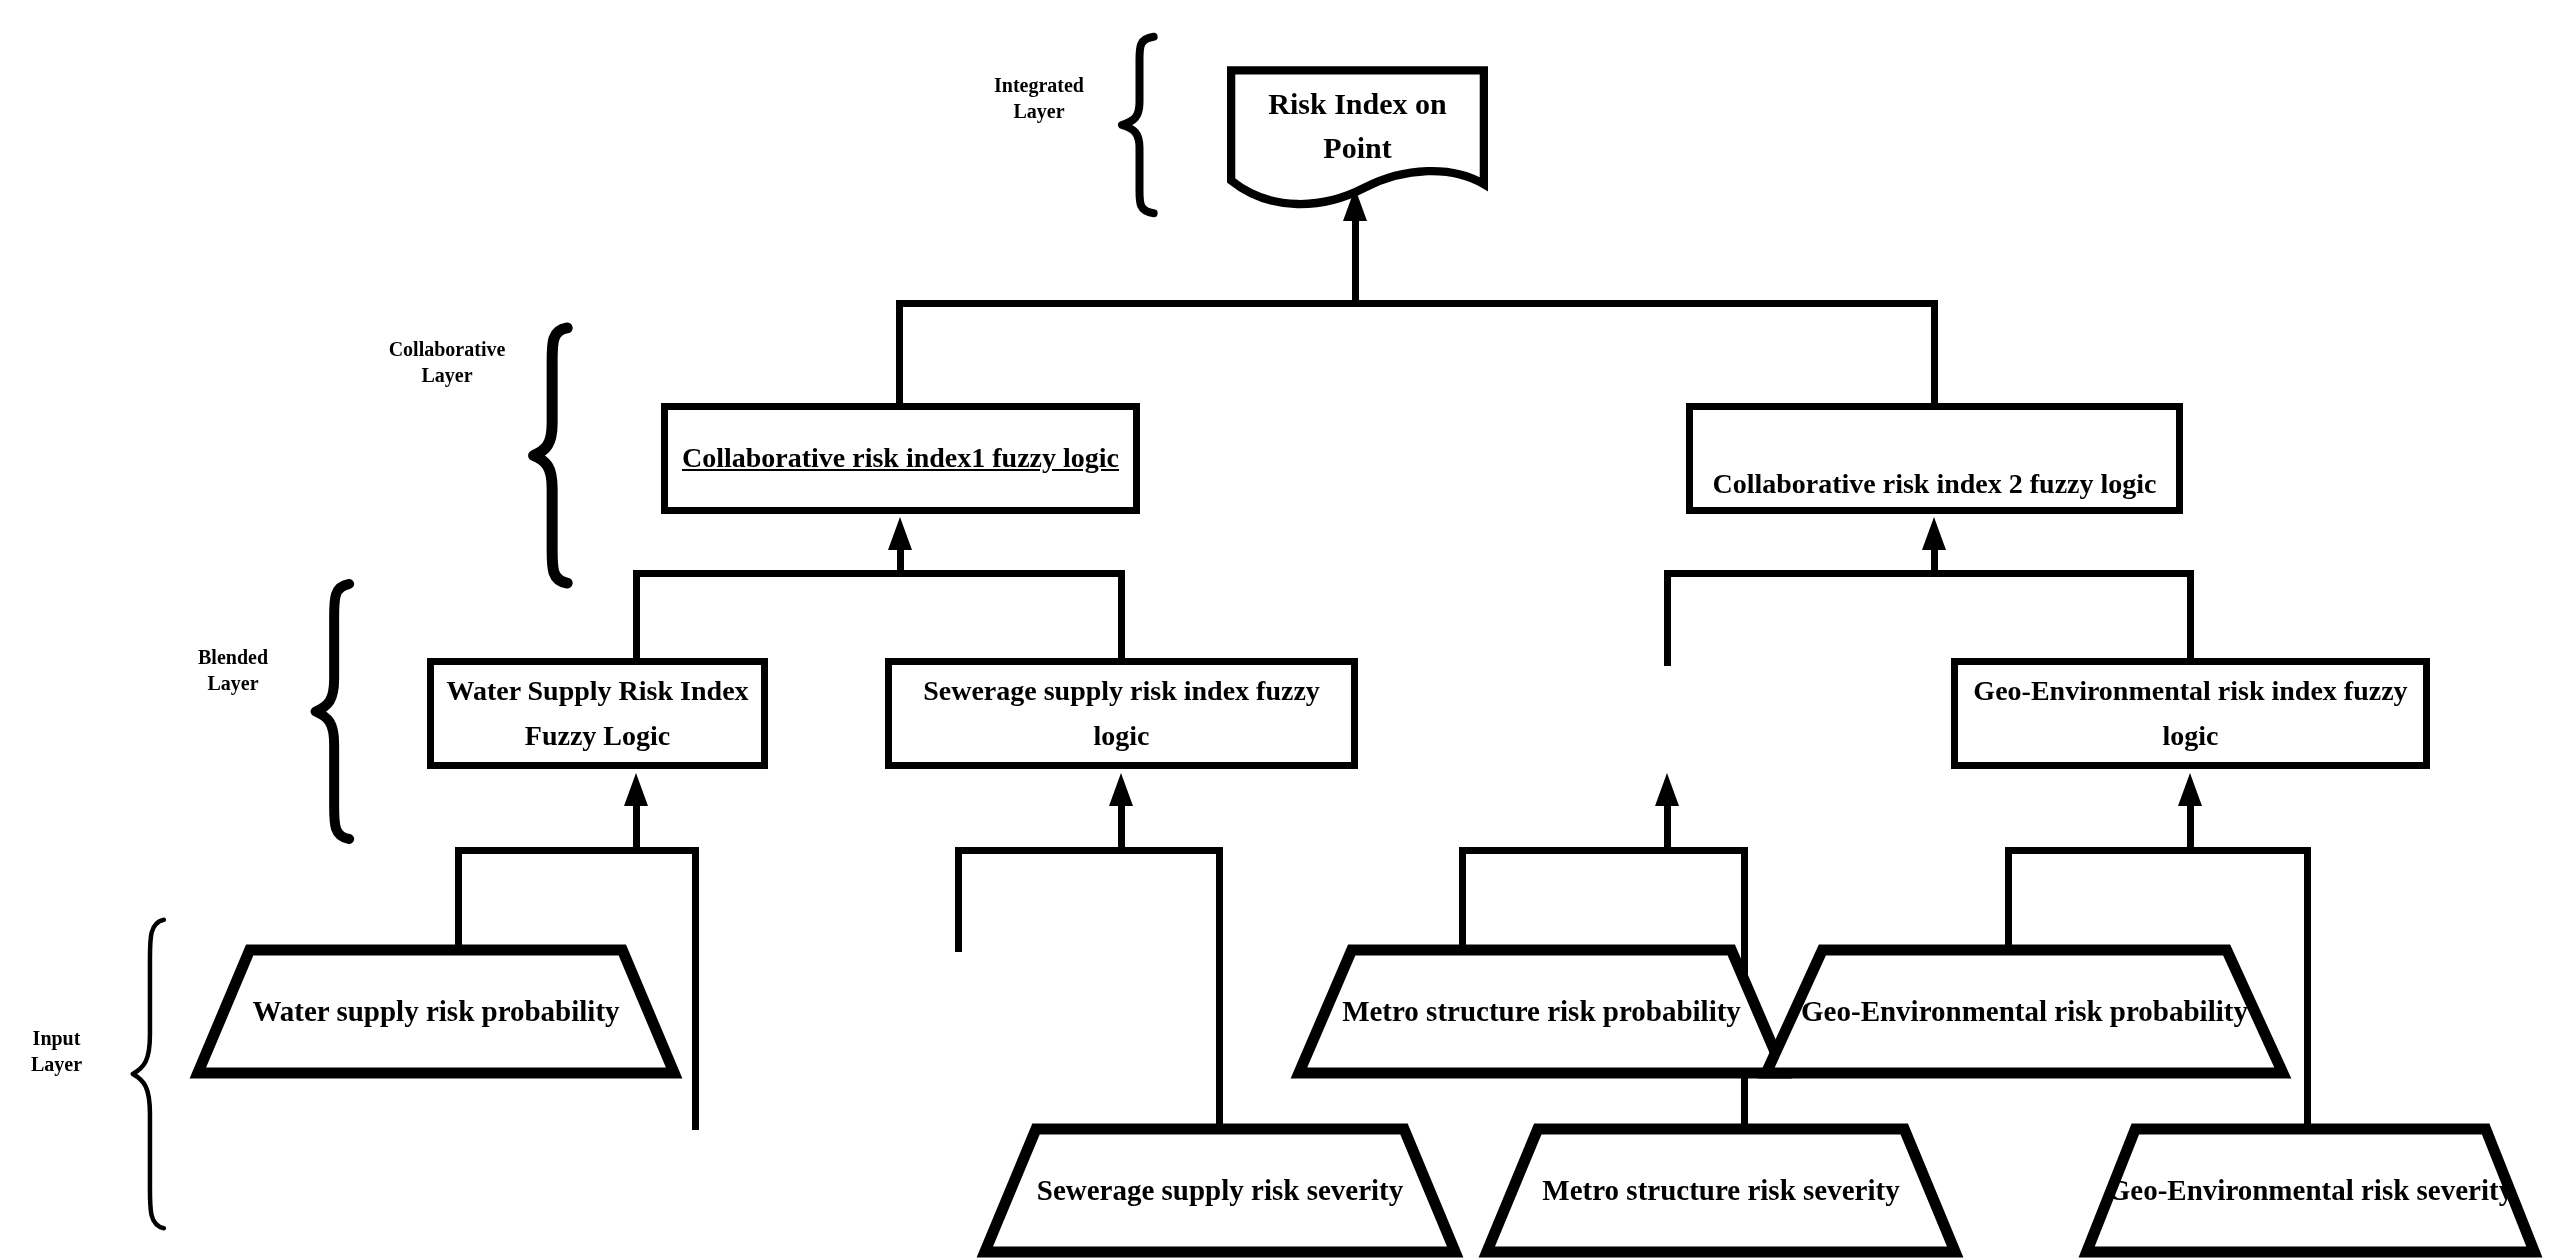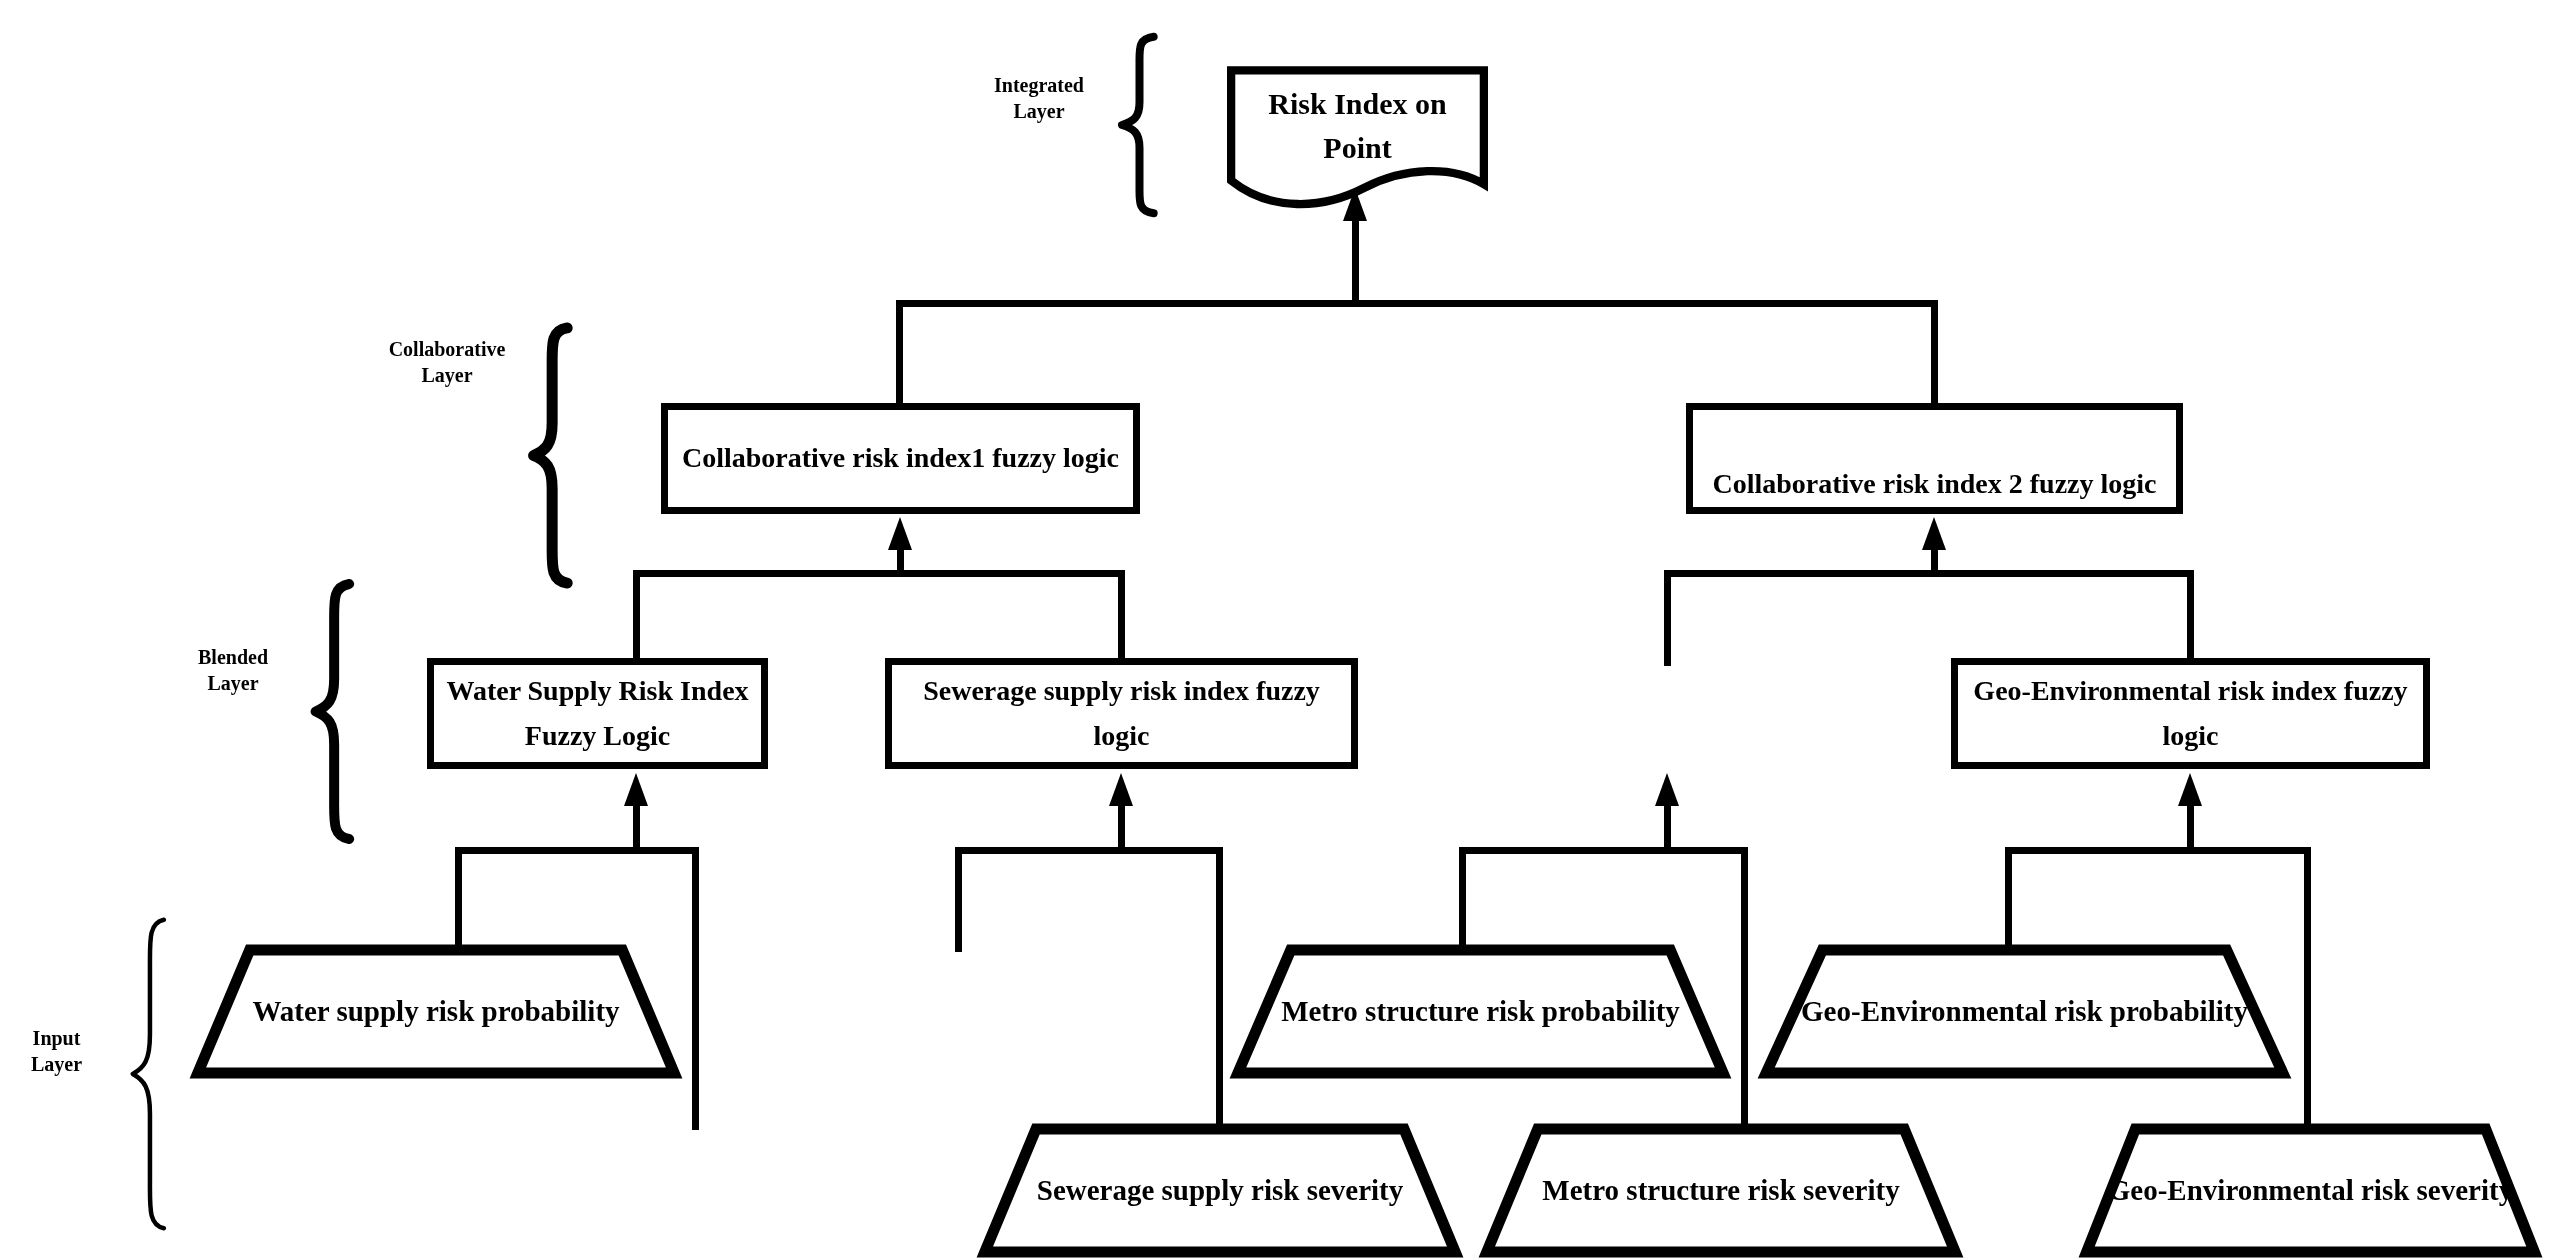--- a/index.html
+++ b/index.html
@@ -128,21 +128,21 @@
   <div class="ln" style="left:455px; top:847px; width:6.8px; height:105px;"></div>
   <div class="ln" style="left:955px; top:847px; width:6.8px; height:105px;"></div>
   <div class="ln" style="left:1459px; top:847px; width:6.8px; height:105px;"></div>
   <div class="ln" style="left:2005px; top:847px; width:6.8px; height:105px;"></div>
 
   <div class="ln" style="left:692px; top:847px; width:6.8px; height:283px;"></div>
   <div class="ln" style="left:1216px; top:847px; width:6.8px; height:283px;"></div>
   <div class="ln" style="left:1741px; top:847px; width:6.8px; height:283px;"></div>
   <div class="ln" style="left:2304px; top:847px; width:6.8px; height:283px;"></div>
 
-  <div class="box" style="left:661px; top:403px; width:479px;">
+  <div class="box" style="left:661px; top:403px; width:479px;text-decoration:underline;">
     <div class="lbl">Collaborative risk index1 fuzzy logic</div>
   </div>
   <div class="box" style="left:1686px; top:403px; width:497px;align-items:flex-end;">
     <div class="lbl">Collaborative risk index 2 fuzzy logic</div>
   </div>
 
   <div class="box" style="left:427px; top:658px; width:341px;">
     <div class="lbl">Water Supply Risk Index Fuzzy Logic</div>
   </div>
   <div class="box" style="left:885px; top:658px; width:473px;">
@@ -151,21 +151,21 @@
   <div class="box" style="left:1951px; top:658px; width:479px;">
     <div class="lbl">Geo-Environmental risk index fuzzy logic</div>
   </div>
 
   <div class="trap" style="left:194px; top:944px; width:484px;">
     <svg viewBox="0 0 100 100" preserveAspectRatio="none">
         <polygon points="11.5,4.5 88.5,4.5 99.2,95.5 0.8,95.5"></polygon>
       </svg>
     <div class="lbl">Water supply risk probability</div>
   </div>
-  <div class="trap" style="left:1234px; top:944px; width:493px;text-decoration:underline;">
+  <div class="trap" style="left:1295px; top:944px; width:493px;text-decoration:underline;">
     <svg viewBox="0 0 100 100" preserveAspectRatio="none">
         <polygon points="11.5,4.5 88.5,4.5 99.2,95.5 0.8,95.5"></polygon>
       </svg>
     <div class="lbl">Metro structure risk probability</div>
   </div>
   <div class="trap" style="left:1762px; top:944px; width:525px;">
     <svg viewBox="0 0 100 100" preserveAspectRatio="none">
         <polygon points="11.5,4.5 88.5,4.5 99.2,95.5 0.8,95.5"></polygon>
       </svg>
     <div class="lbl">Geo-Environmental risk probability</div>

